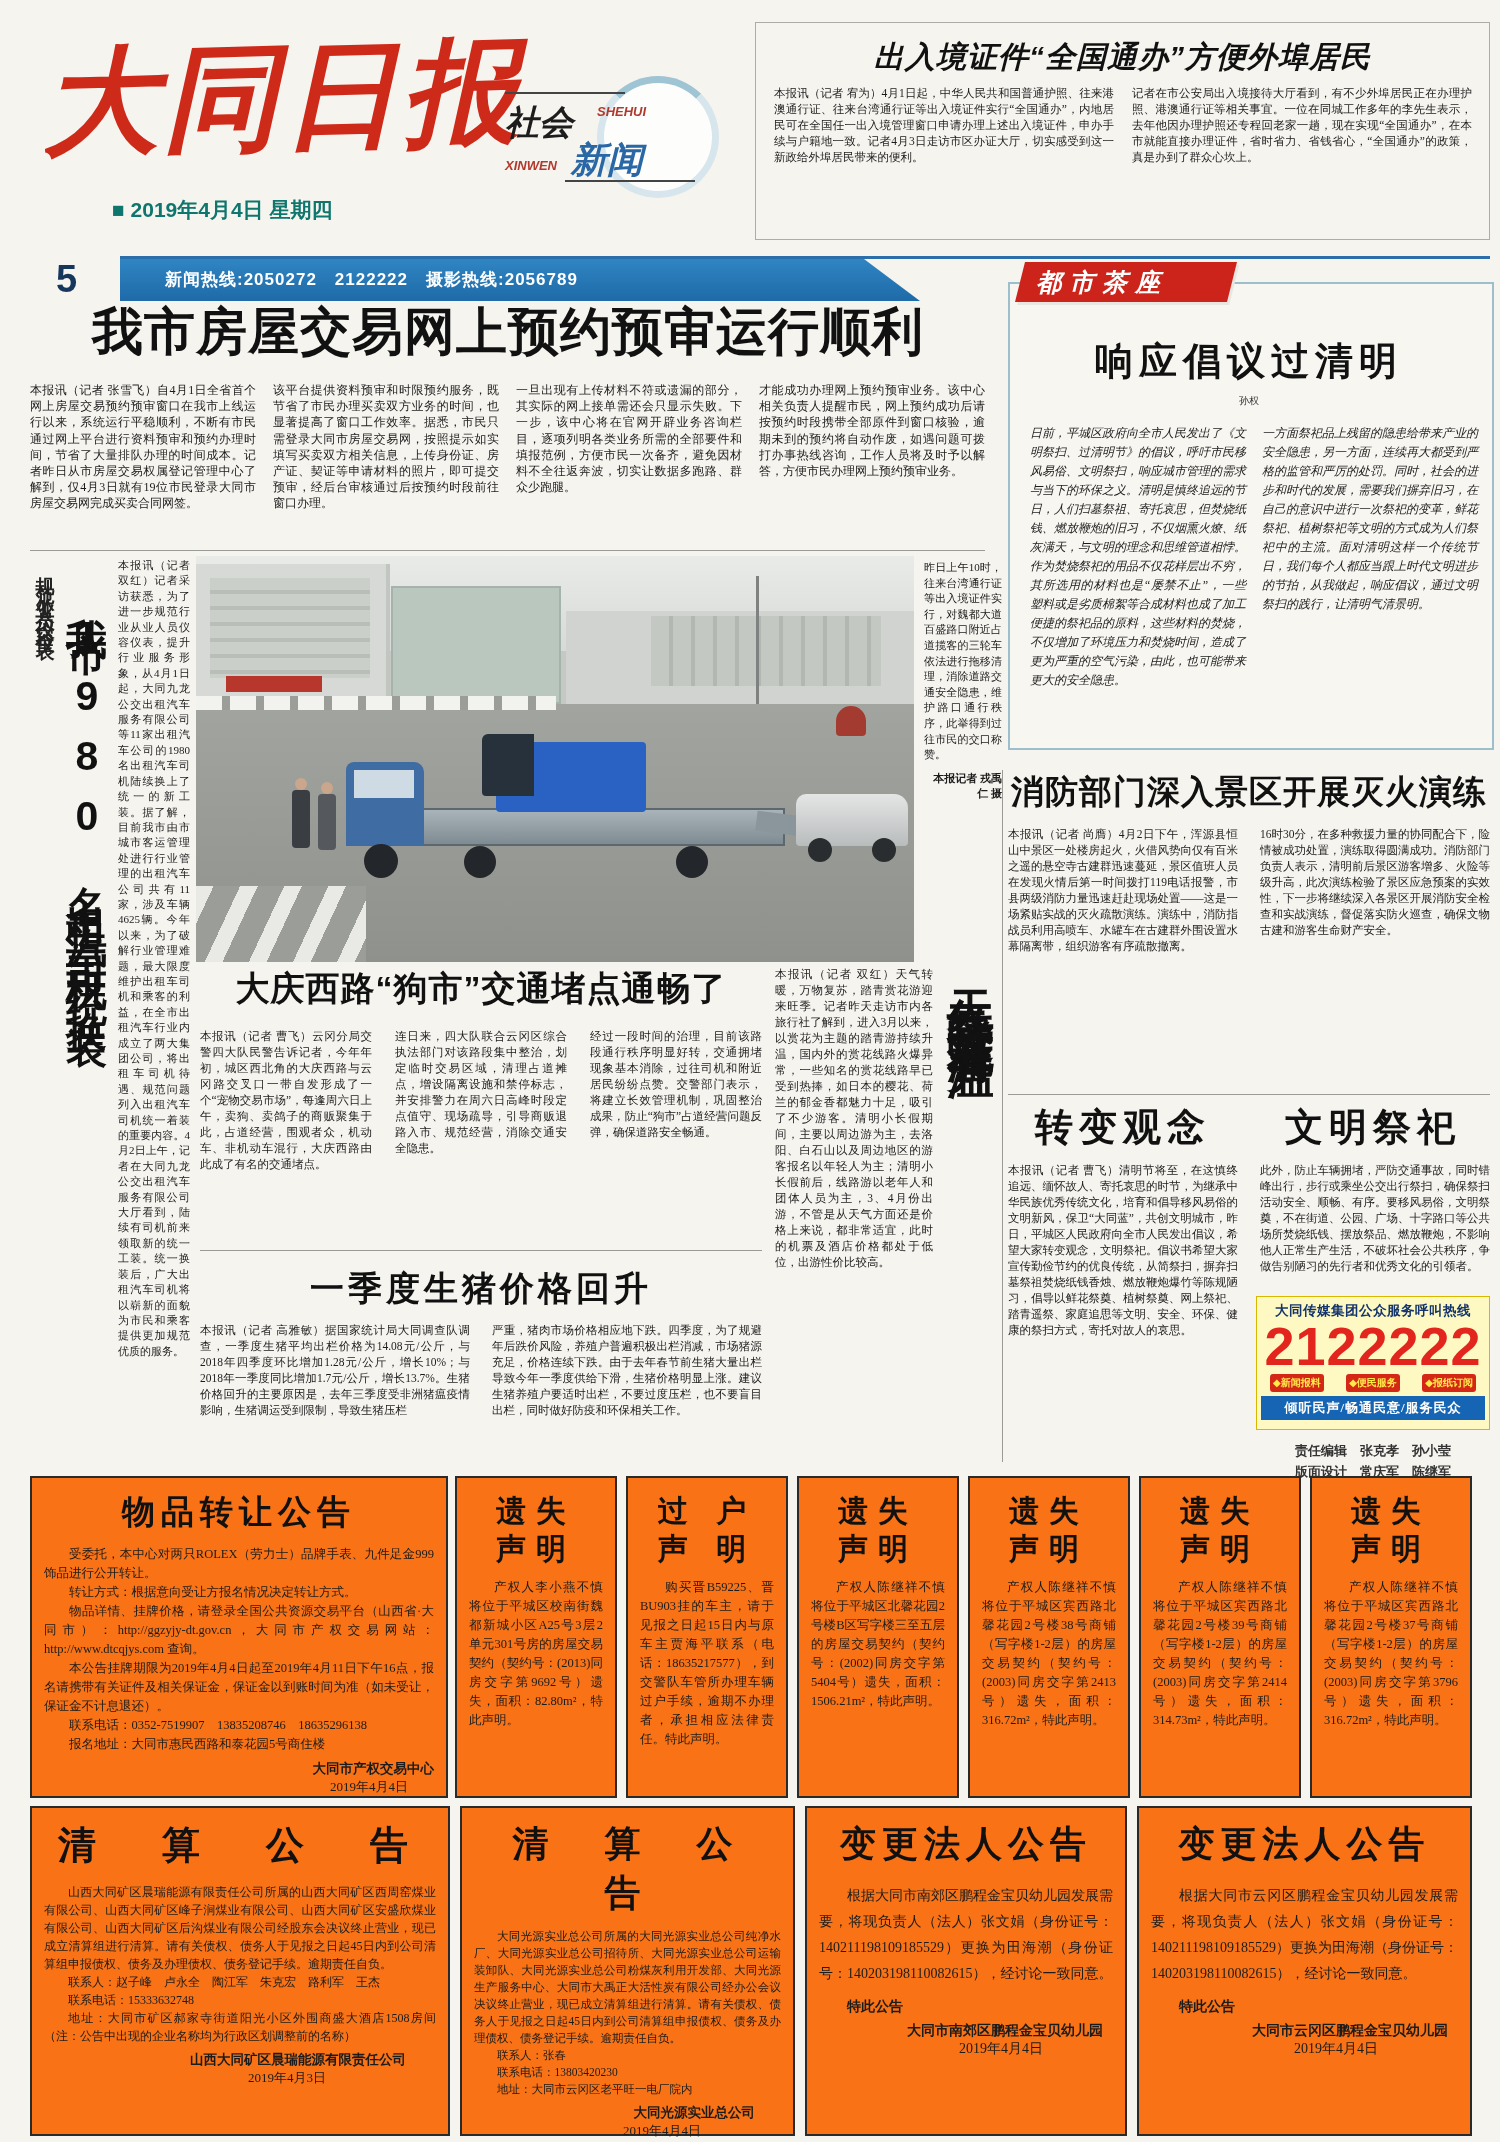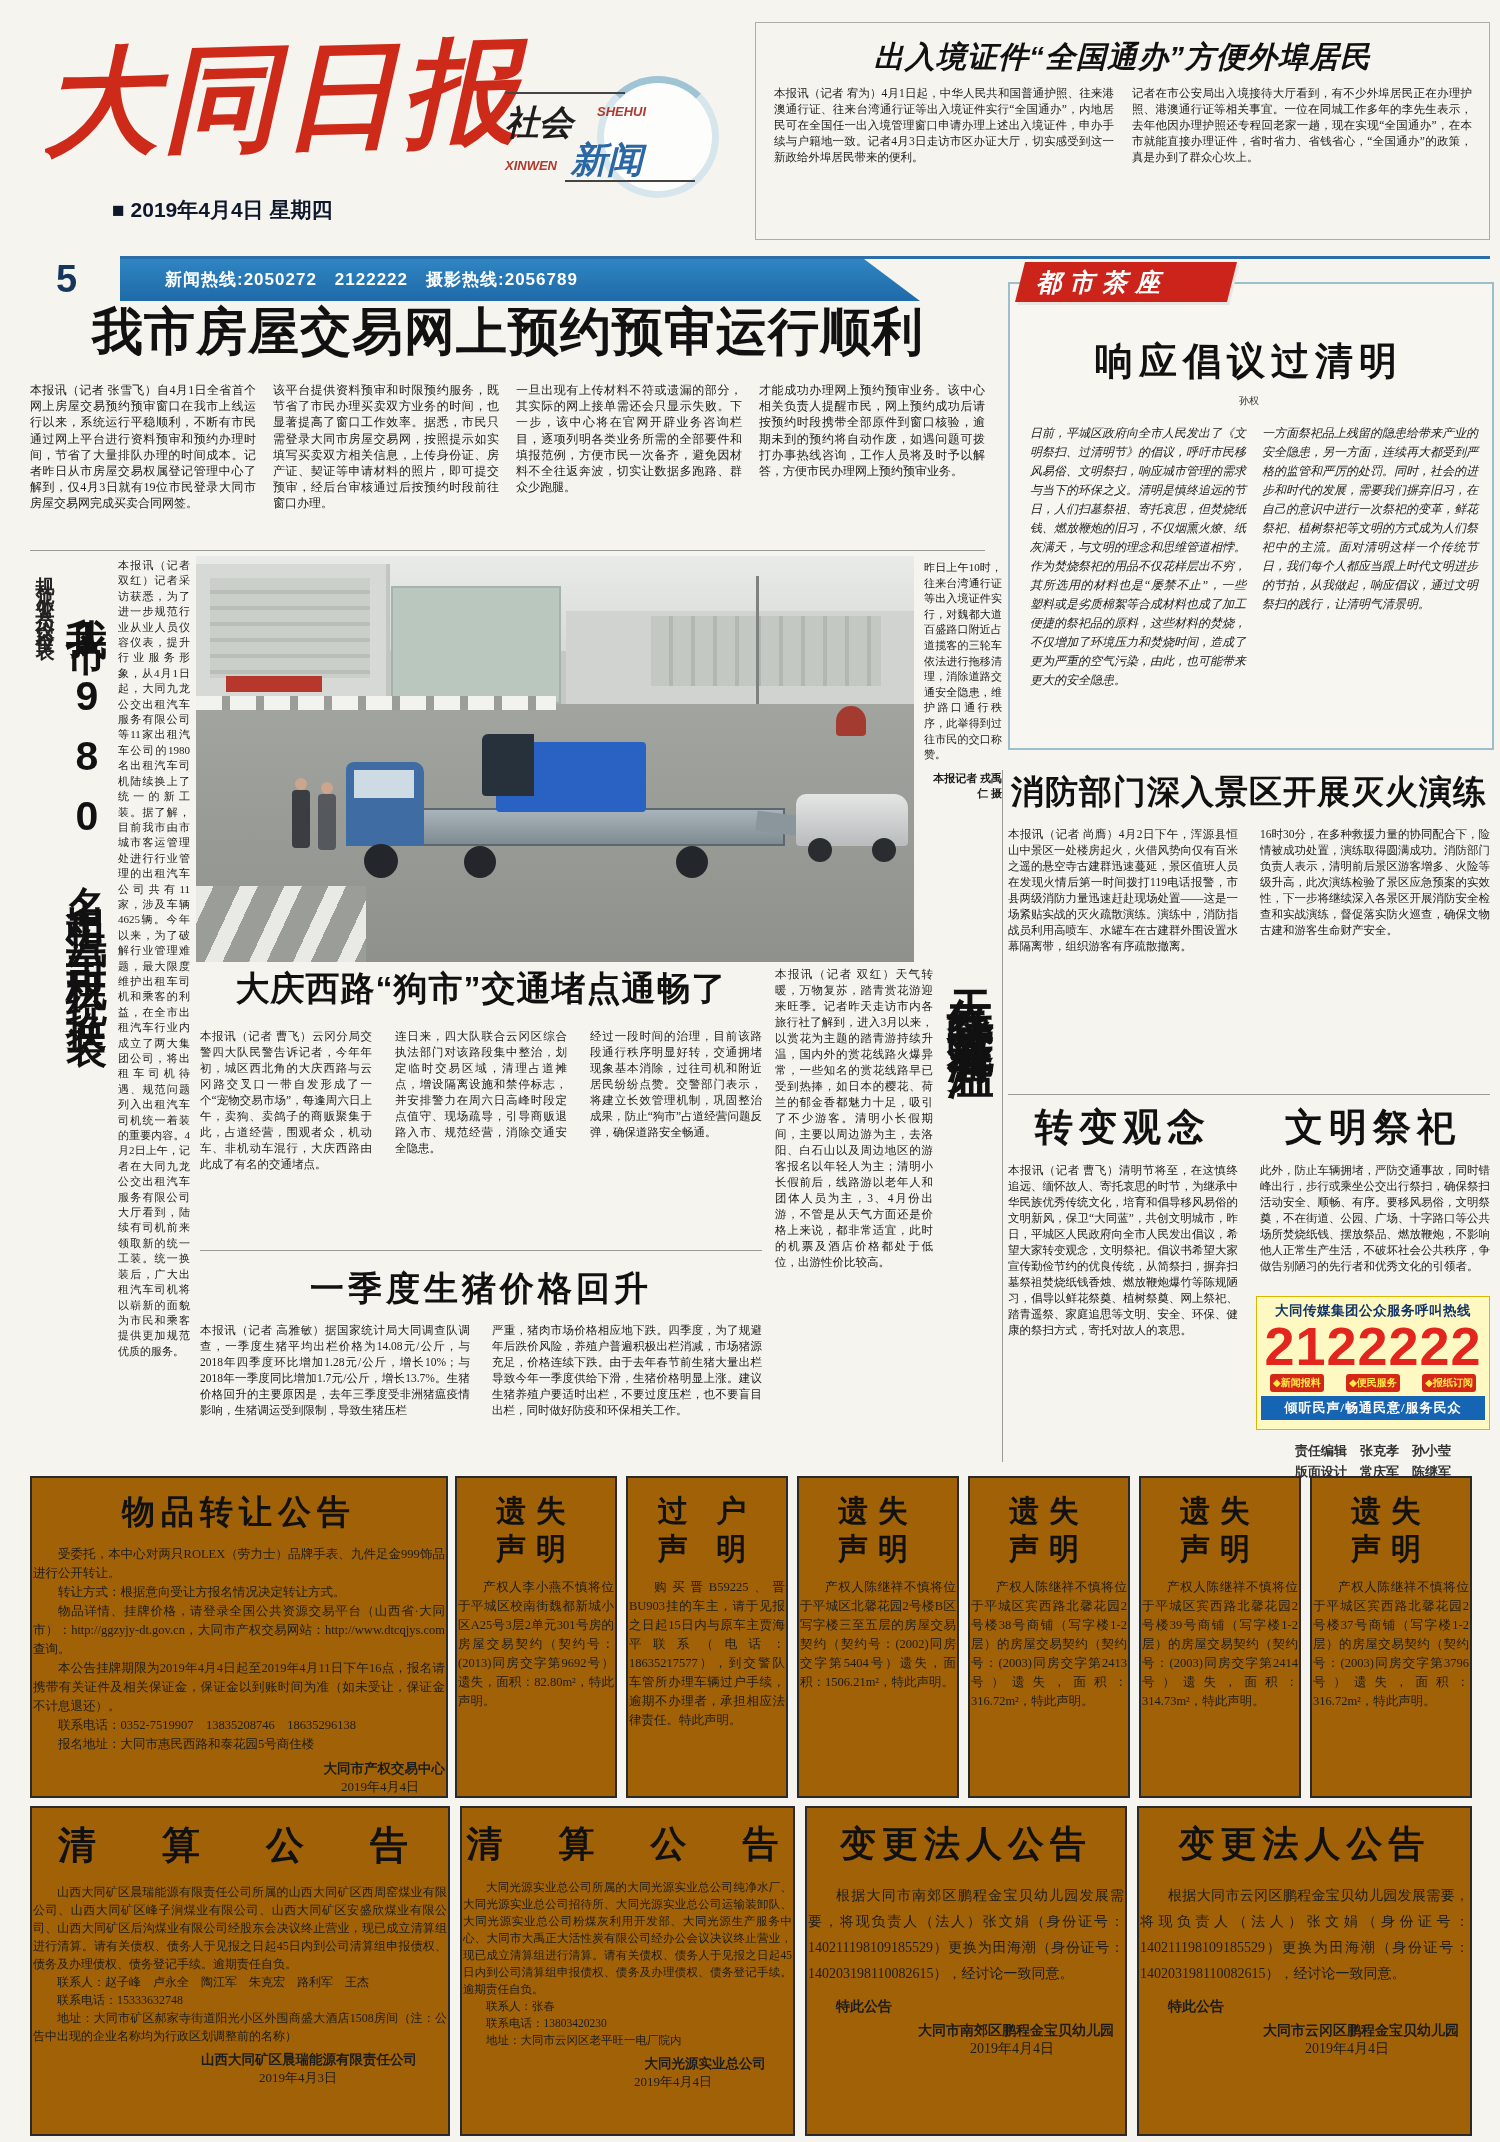--- a/index.html
+++ b/index.html
@@ -7,21 +7,21 @@
         font-family:"Liberation Serif","DejaVu Serif",serif;color:#1c1c1c;}
   .abs{position:absolute;}
   .hl{font-family:"Liberation Sans","DejaVu Sans",sans-serif;font-weight:700;color:#111;}
   .just{text-align:justify;}
   .vtext{writing-mode:vertical-rl;}
   .up{text-orientation:upright;}
   .rule{background:#9a9a96;}
   
   #masthead{left:42px;top:18px;width:480px;height:160px;font-size:116px;line-height:160px;
             font-weight:900;font-style:italic;color:#ce2a1a;letter-spacing:4px;transform:rotate(-1.5deg);}
-  #dateline{left:112px;top:196px;font-size:21px;font-weight:700;color:#0f172a;
+  #dateline{left:112px;top:196px;font-size:21px;font-weight:700;color:#0f766e;
             font-family:"Liberation Sans","DejaVu Sans",sans-serif;}
   
   #badge{left:505px;top:74px;width:218px;height:118px;}
   .badge-circle{left:92px;top:2px;width:108px;height:108px;border-radius:50%;
                 border:7px solid #d7e6ec;border-top-color:#9fc4d4;background:#fdfdfc;}
   .badge-line{background:#444;height:2px;}
   .b-cn1{left:0;top:26px;font-size:34px;font-style:italic;color:#1d1d1d;}
   .b-en1{left:92px;top:30px;font-size:13px;font-style:italic;color:#b03a2e;font-weight:700;
          font-family:"Liberation Sans","DejaVu Sans",sans-serif;}
   .b-en2{left:0px;top:84px;font-size:13px;font-style:italic;color:#b03a2e;font-weight:700;
@@ -77,21 +77,21 @@
   
   #ad{left:1256px;top:1296px;width:234px;height:134px;background:#fef9c3;border:1px solid #d9b700;box-sizing:border-box;text-align:center;}
   #ad-title{font-size:13.5px;color:#14356b;margin-top:5px;letter-spacing:0.5px;}
   #ad-number{font-size:54px;line-height:52px;color:#e3261d;letter-spacing:1px;font-family:"Liberation Sans","DejaVu Sans",sans-serif;font-weight:900;}
   #ad-chips{display:flex;justify-content:space-between;padding:2px 13px;}
   .chip{background:#d42715;color:#ffe84a;font-size:10px;font-weight:700;border-radius:3px;padding:2px 3px;
         font-family:"Liberation Sans","DejaVu Sans",sans-serif;}
   #ad-strip{margin:2px 4px 0;background:#1565b4;color:#fff;font-size:13px;font-weight:700;padding:3px 0;letter-spacing:1px;}
   #credits{left:1256px;top:1440px;width:234px;text-align:center;font-size:13px;font-weight:700;color:#333;line-height:21px;}
   
-  .nbox{border:2px solid #2a2a2a;background:#a16207;box-sizing:border-box;padding:10px 1px;}
+  .nbox{border:2px solid #2a2a2a;background:#f97316;box-sizing:border-box;padding:10px 12px;}
   .ntitle{text-align:center;letter-spacing:6px;}
   .nbody{font-size:12.5px;line-height:19px;}
   .nind{text-indent:2em;}
   .nsig{text-align:right;font-weight:700;font-size:13.5px;margin-top:6px;}
   .ndate{text-align:right;font-size:13px;padding-right:26px;}
   .losstitle{font-size:30px;line-height:38px;letter-spacing:10px;text-align:center;margin:4px 0 10px;}
   
   .ph{position:absolute;}
 </style>
 </head>

